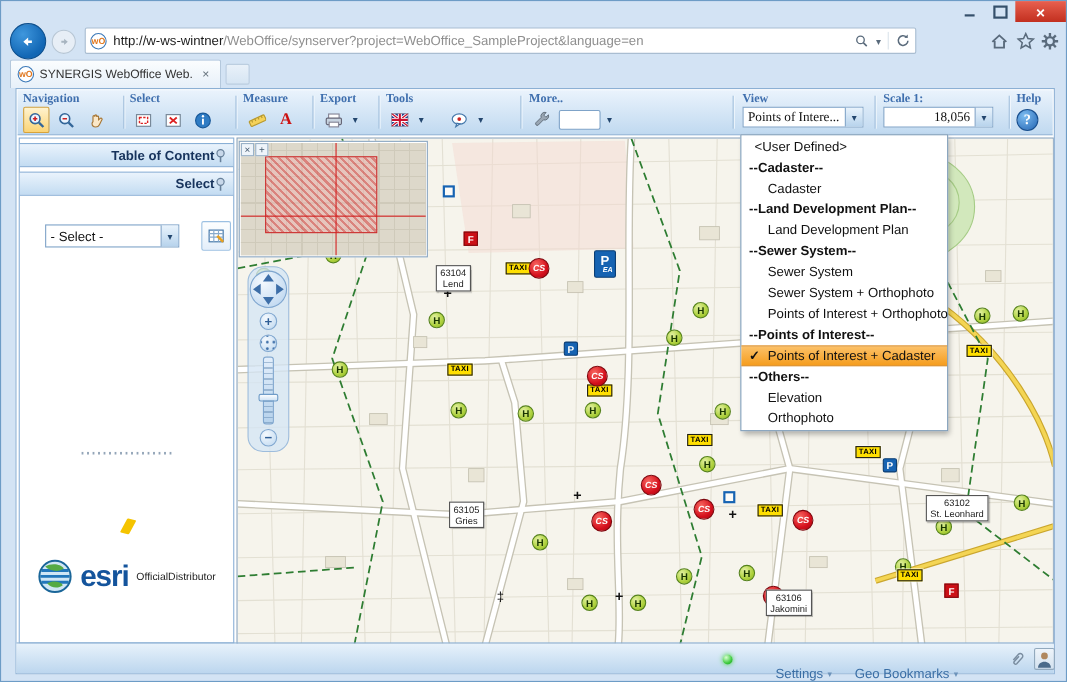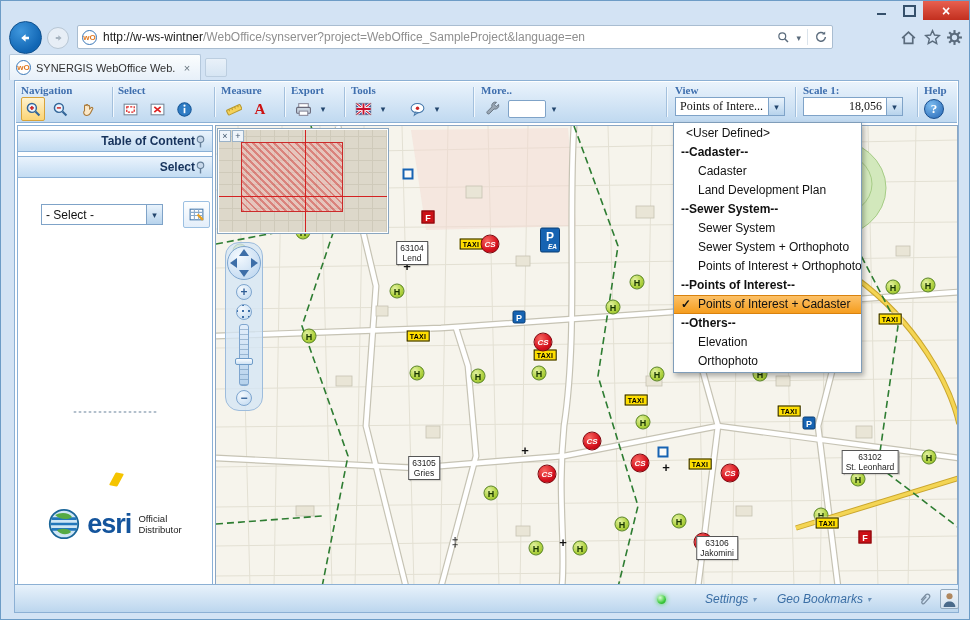--- a/index.html
+++ b/index.html
@@ -76,21 +76,21 @@
     background-repeat:repeat-x;margin:0 55px;}
   .queries-body{position:absolute;left:15px;right:0;top:52px;height:228px;}
   .q-select{position:absolute;left:8px;top:26px;width:122px;height:21px;}
   .qbtn{position:absolute;left:150px;top:23px;width:27px;height:27px;background:linear-gradient(#fdfefe,#e3eefa);
     border:1px solid #9cc0e2;border-radius:2px;display:flex;align-items:center;justify-content:center;}
   .logo-area{position:absolute;left:0;right:0;top:316px;bottom:0;}
   .synergis{position:absolute;left:0;right:0;top:22px;text-align:center;color:#6f6f6f;font-size:24px;letter-spacing:.5px;}
   .swoosh{display:inline-block;width:9px;height:13px;background:#f5c400;transform:skewX(-18deg) rotate(12deg);margin-left:3px;border-radius:1px;}
   .esri-row{position:absolute;left:0;right:0;top:66px;display:flex;align-items:center;justify-content:center;gap:7px;}
   .esri-text{color:#14549c;font-size:27px;font-weight:bold;letter-spacing:-1px;}
-  .esri-sub{display:flex;flex-direction:column;font-size:9.5px;color:#222;line-height:11px;}
+  .esri-sub{display:flex;flex-direction:row;font-size:9.5px;color:#222;line-height:11px;}
 
   
   .map{position:absolute;left:200px;top:44px;width:743px;height:461px;border:1px solid #8aa6c4;background:#f6f4ec;overflow:hidden;}
   .marker-layer{position:absolute;left:0;top:0;width:100%;height:100%;z-index:3;}
   .mk{position:absolute;transform:translate(-50%,-50%);display:flex;align-items:center;justify-content:center;}
   .mk-h{width:15px;height:15px;border-radius:50%;background:radial-gradient(circle at 35% 30%,#e2f1a0,#aed13d 60%,#8db327);
     border:1px solid #55821c;color:#173400;font-size:9px;font-weight:bold;}
   .mk-taxi{background:#ffdf00;border:1px solid #1c1c1c;color:#000;font-size:7px;font-weight:bold;padding:1px 2px;
     letter-spacing:.3px;box-shadow:0 0 0 1px rgba(255,255,255,.55);}
   .mk-cs{width:19px;height:19px;border-radius:50%;background:radial-gradient(circle at 35% 30%,#f7655f,#d40f1c 62%,#a00a13);
@@ -148,21 +148,21 @@
   .vm-item{height:19px;line-height:19px;padding-left:24px;white-space:nowrap;font-size:12px;color:#111;position:relative;}
   .vm-item.group{font-weight:bold;padding-left:7px;}
   .vm-item.first{padding-left:12px;}
   .vm-item.sel{background:linear-gradient(#fcc168,#f59d1e);border-top:1px solid #d9820e;border-bottom:1px solid #d9820e;height:19px;line-height:17px;}
   .vm-item.sel::before{content:"✓";position:absolute;left:7px;font-weight:bold;}
 
   
   .statusbar{position:absolute;left:0;right:0;bottom:0;height:28px;background:linear-gradient(#e8f2fb,#bcd6ee);border-top:1px solid #8cb0d4;}
   .sdot{position:absolute;left:642px;top:10px;width:9px;height:9px;border-radius:50%;
     background:radial-gradient(circle at 35% 30%,#d9ffd2,#3ecb3e 60%,#149914);box-shadow:0 0 5px #46d646;}
-  .sb-link{position:absolute;top:7px;color:#3a6ea5;font-size:12px;display:flex;align-items:center;gap:4px;font-style:italic;}
+  .sb-link{position:absolute;top:20px;color:#3a6ea5;font-size:12px;display:flex;align-items:center;gap:4px;}
   .sb-link::after{content:"▾";font-size:8px;color:#6d93ba;}
   .sb-settings{left:690px;} .sb-geobm{left:762px;}
   .sb-clip{position:absolute;left:902px;top:6px;}
   .avatar{position:absolute;left:925px;top:4px;width:19px;height:20px;border:1px solid #92a9bd;border-radius:2px;
     background:linear-gradient(#eef4fa,#d4e2ef);overflow:hidden;}
 </style>
 </head>
 <body>
 
 <div id="win">
@@ -642,20 +642,21 @@
             <path d="M2.5 19 C2.5 15 5.5 12.8 9 12.8 C12.5 12.8 15.5 15 15.5 19 Z" fill="#4a6a8a"></path>
           </svg>
       </span>
     </div>
   </div>
 
   <div class="view-menu">
       <div class="vm-item first">&lt;User Defined&gt;</div>
       <div class="vm-item group">--Cadaster--</div>
       <div class="vm-item sub">Cadaster</div>
+      <div class="vm-item group">--Land Development Plan--</div>
       <div class="vm-item sub">Land Development Plan</div>
       <div class="vm-item group">--Sewer System--</div>
       <div class="vm-item sub">Sewer System</div>
       <div class="vm-item sub">Sewer System + Orthophoto</div>
       <div class="vm-item sub">Points of Interest + Orthophoto</div>
       <div class="vm-item group">--Points of Interest--</div>
       <div class="vm-item sub sel">Points of Interest + Cadaster</div>
       <div class="vm-item group">--Others--</div>
       <div class="vm-item sub">Elevation</div>
       <div class="vm-item sub">Orthophoto</div>

